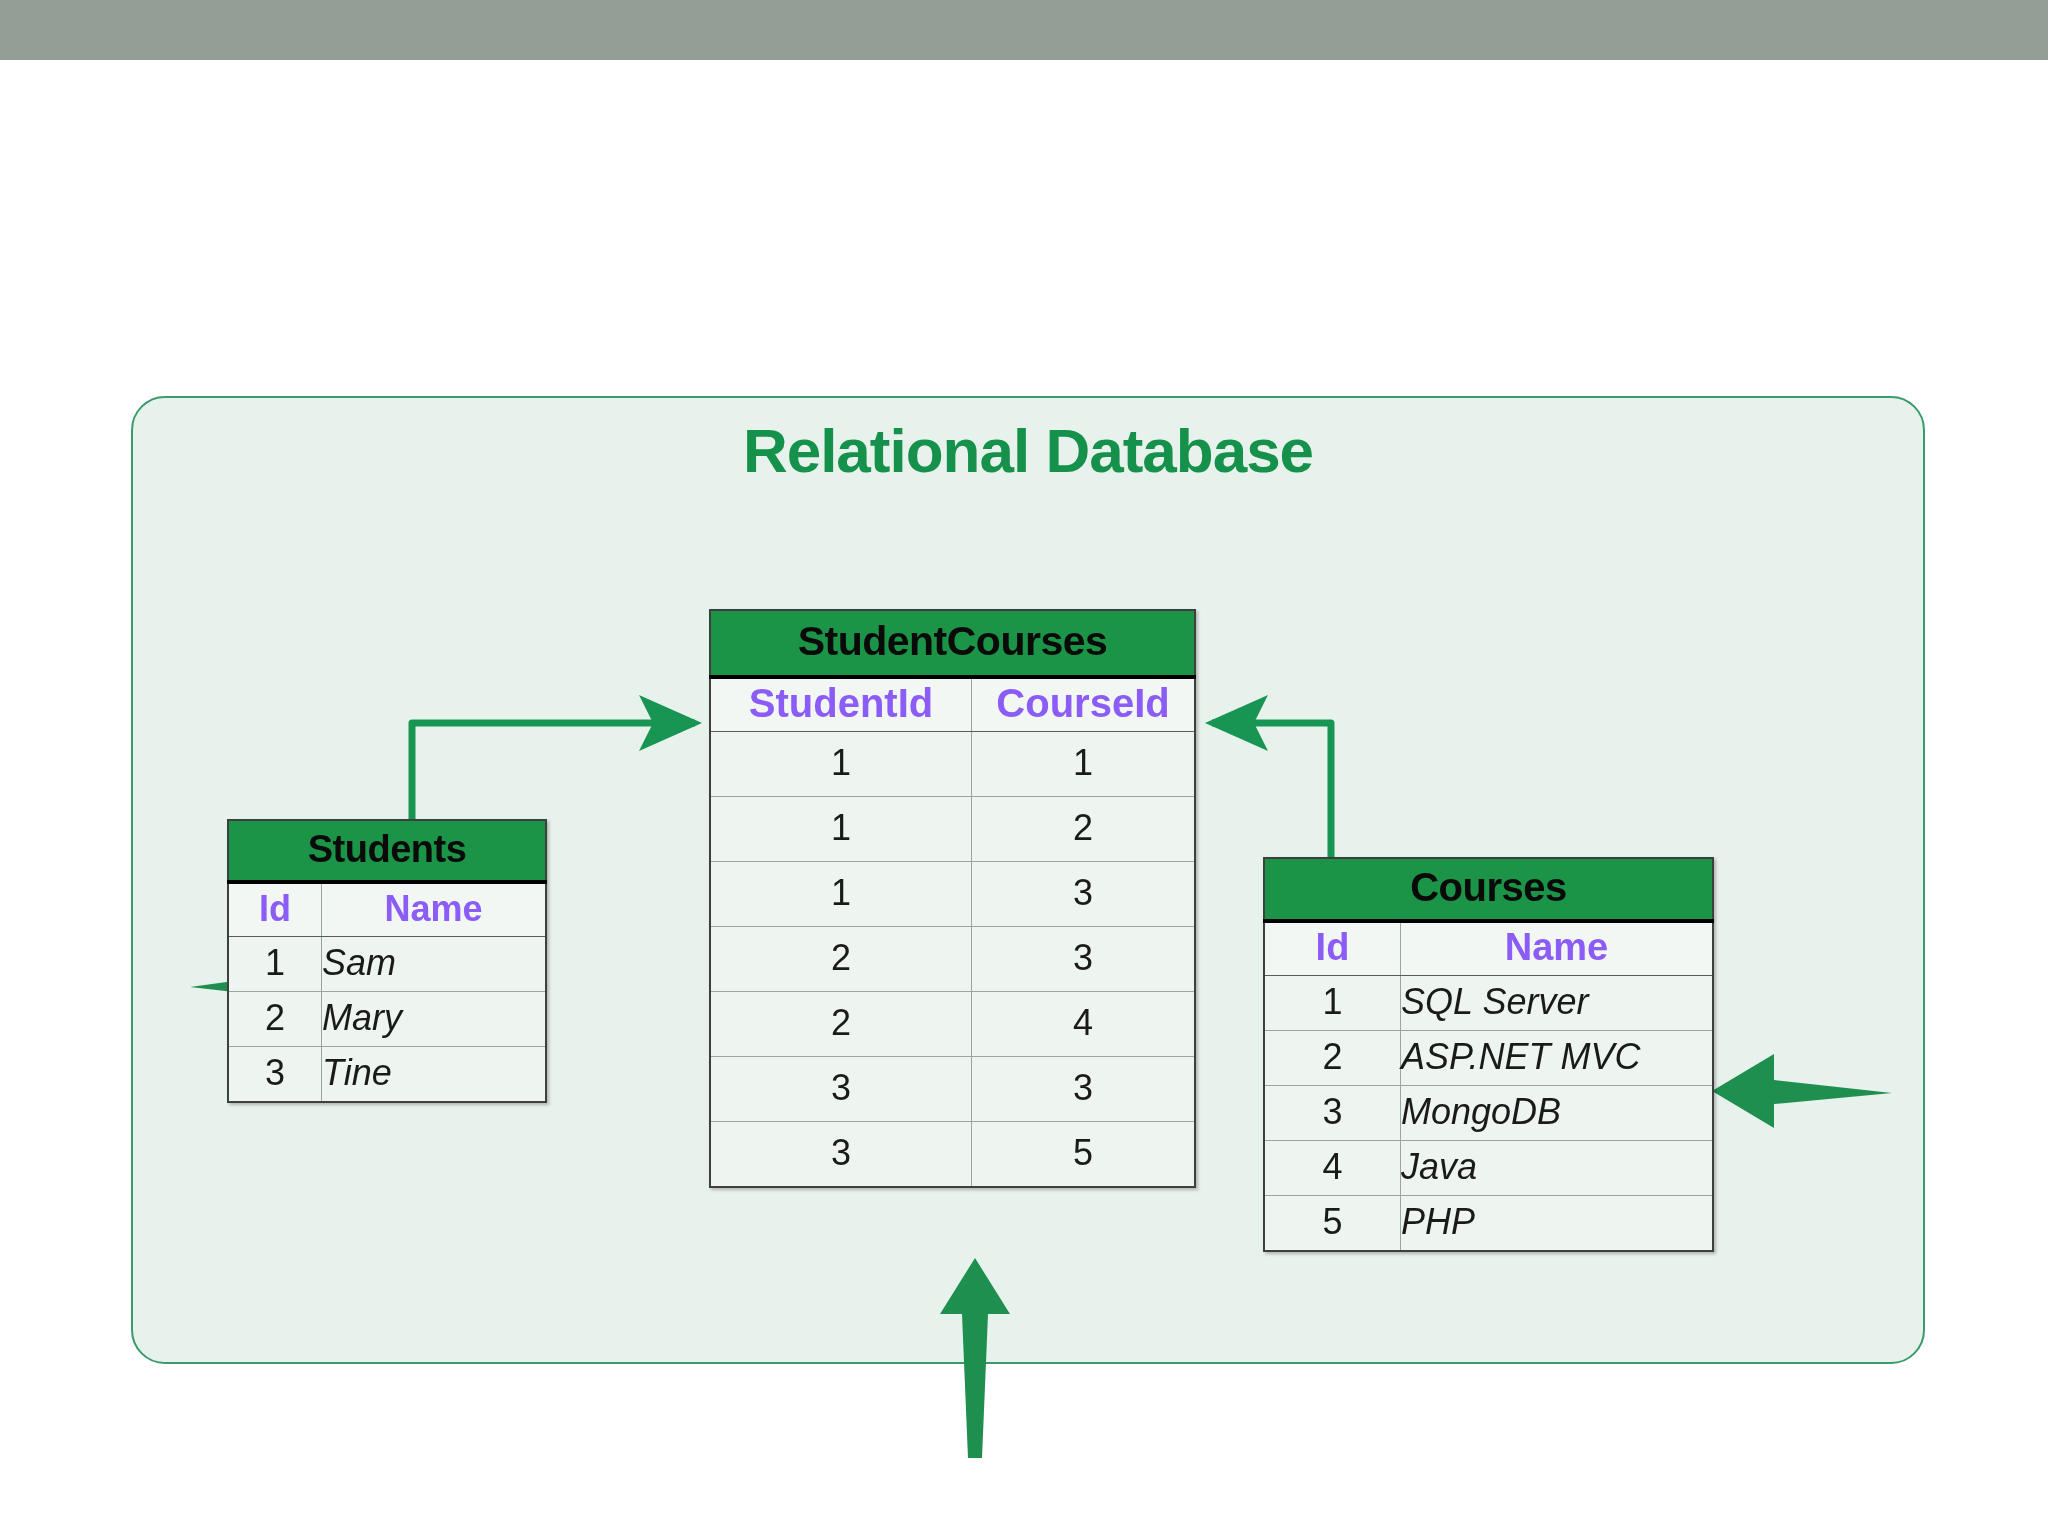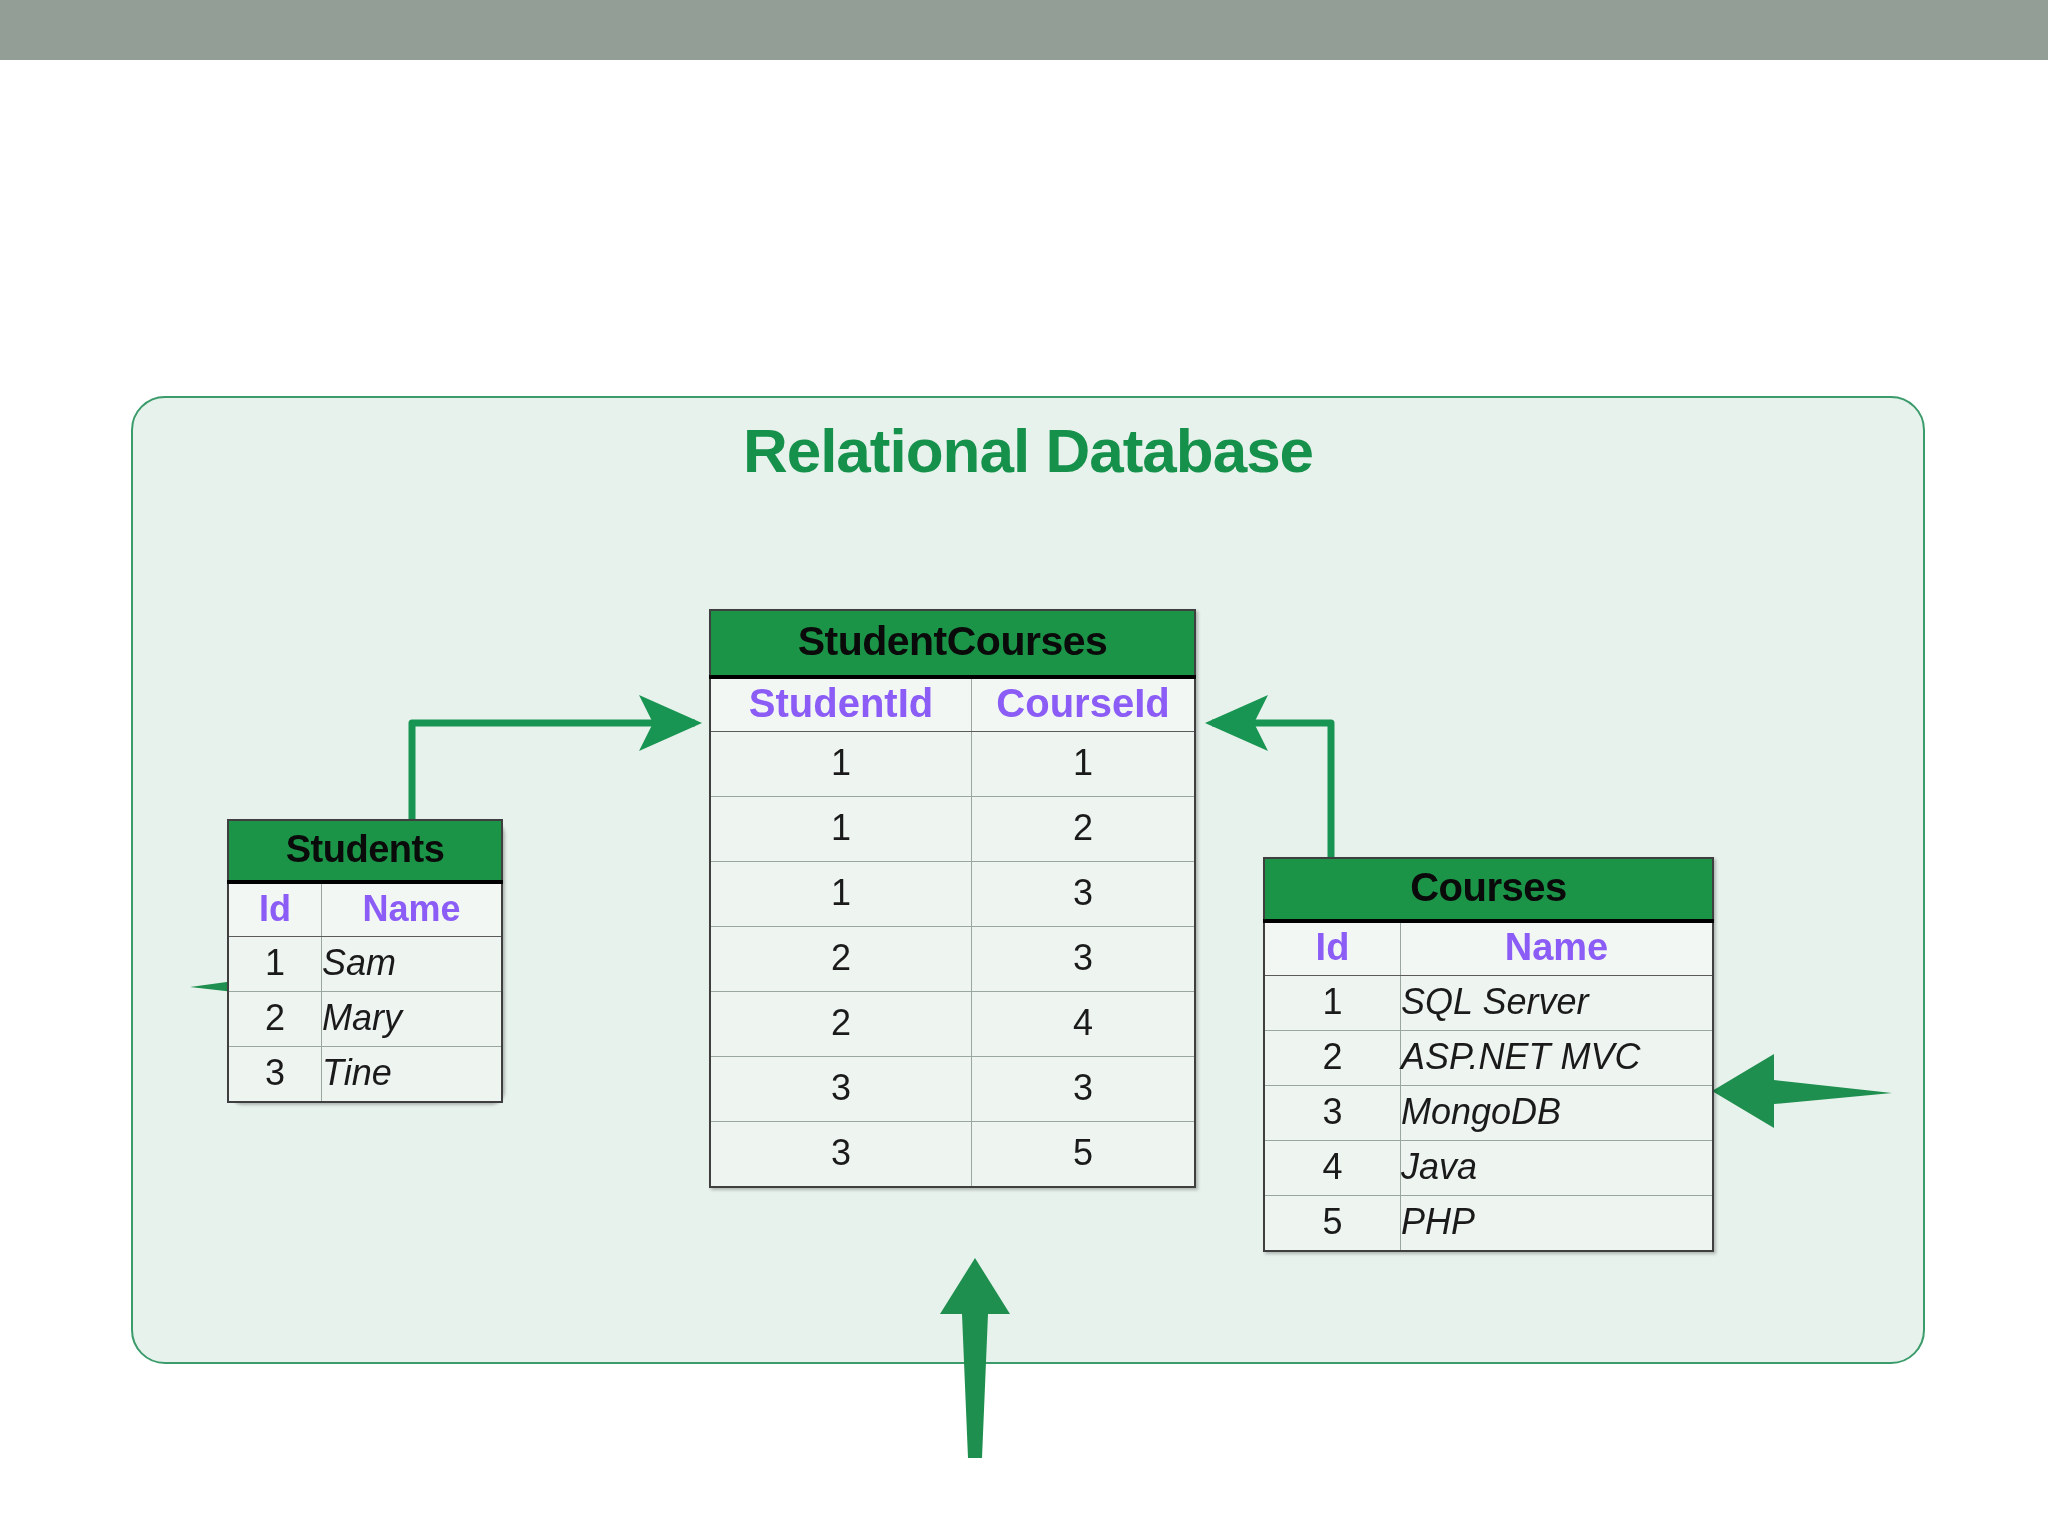--- a/index.html
+++ b/index.html
@@ -82,22 +82,21 @@
     font-weight: normal;
     background: #eef4f0;
   }
   .db-table td.num { text-align: center; }
   .db-table td.txt { text-align: left; padding-left: 14px; font-style: italic; }
 
   
   #students-table {
     left: 227px;
     top: 819px;
-    width: 276px;
-    border-radius: 14px;
+    width: 320px;
   }
   #students-table .tbl-title { font-size: 38px; padding: 7px 0 9px; }
   #students-table th.col-head { font-size: 36px; padding: 4px 0 6px; }
   #students-table td { font-size: 36px; padding: 5px 0 7px; }
   #students-table .c-id { width: 92px; text-align: center; }
 
   
   #studentcourses-table {
     left: 709px;
     top: 609px;

